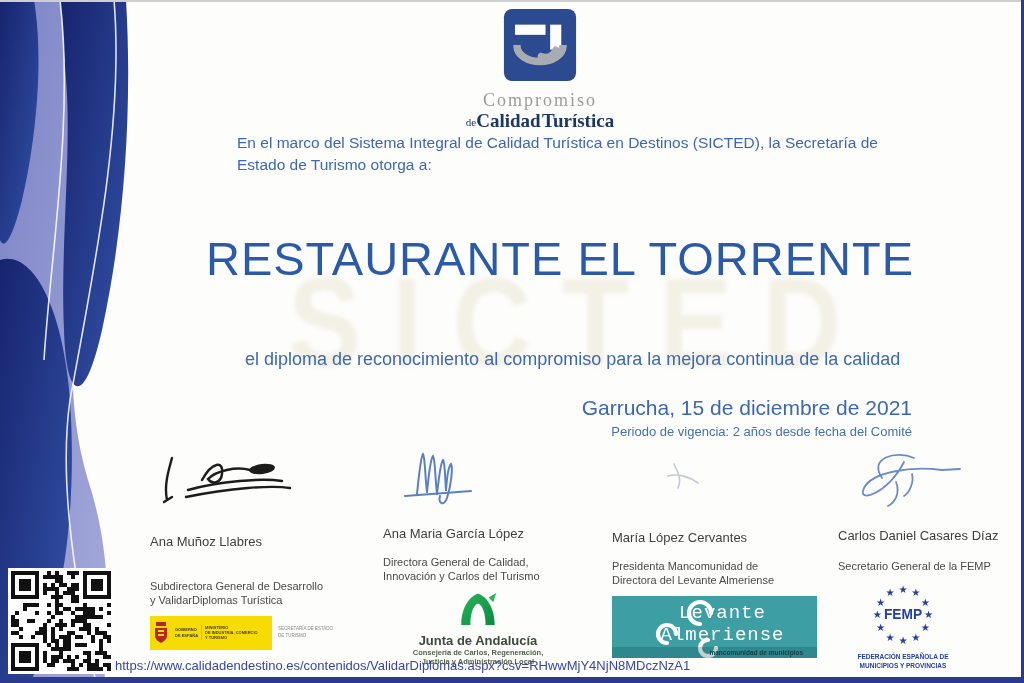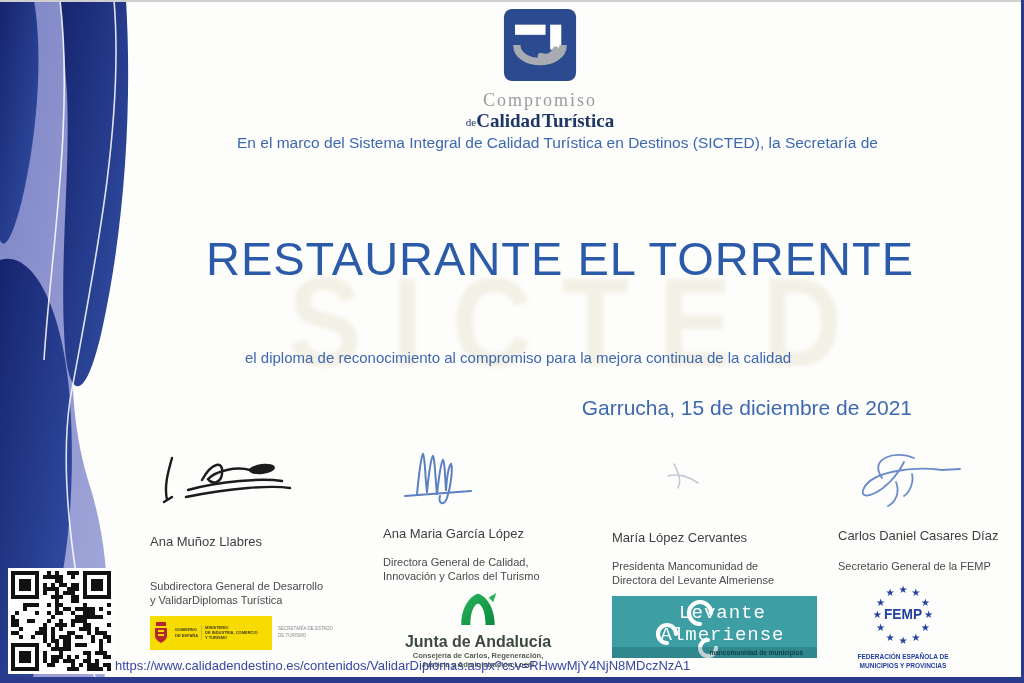--- a/index.html
+++ b/index.html
@@ -22,39 +22,39 @@
   .logo-wrap{left:420px;top:8px;width:240px;text-align:center;}
   .logo-square{display:inline-block;width:74px;height:74px;}
   .logo-compromiso{font-family:"Liberation Serif",serif;color:#9b9b9b;font-size:18px;letter-spacing:2px;margin-top:4px;}
   .logo-calidad{font-family:"Liberation Serif",serif;color:#1e3666;font-size:19px;font-weight:bold;word-spacing:-3px;margin-top:-1px;}
   .logo-calidad .de{font-size:11px;font-weight:normal;vertical-align:1px;}
 
   .intro{left:237px;top:132px;width:680px;color:#3d68af;font-size:15.5px;line-height:1.42;}
   .recipient{left:96px;top:231px;width:928px;text-align:center;color:#2b5aa8;font-size:47px;letter-spacing:1px;}
   .watermark{left:140px;top:258px;width:880px;text-align:center;color:rgba(205,190,140,.20);
              font-size:110px;font-weight:bold;letter-spacing:30px;transform:scaleY(1.15);filter:blur(2px);pointer-events:none;}
-  .diploma-line{left:245px;top:349px;width:700px;color:#3d68af;font-size:15px;}
+  .diploma-line{left:245px;top:349px;width:700px;color:#3d68af;font-size:18px;}
   .dateblock{right:112px;top:396px;width:420px;text-align:right;color:#3d68af;}
   .place-date{font-size:21px;}
   .validity{font-size:13px;margin-top:4px;color:#4272b4;}
 
   
   .sig-name{color:#3f3f3f;font-size:13px;}
   .sig-role{color:#4a4a4a;font-size:11px;line-height:1.3;}
 
   
   .gob-box{display:flex;align-items:stretch;}
   .gob-yellow{background:#f6dc00;width:122px;height:34px;display:flex;align-items:center;}
   .gob-col{font-size:4px;line-height:1.3;color:#4a3c20;font-weight:bold;padding:0 3px;border-left:1px solid #c9b65a;}
   .gob-col:first-of-type{border-left:none;}
   .gob-sec{font-size:4.5px;line-height:1.4;color:#8a8a8a;padding-left:6px;align-self:center;}
 
   
   .junta{text-align:center;}
-  .junta-name{font-size:16px;font-weight:bold;color:#3c4a3c;margin-top:1px;}
+  .junta-name{font-size:13px;font-weight:bold;color:#3c4a3c;margin-top:1px;}
   .junta-dept{font-size:7.5px;font-weight:bold;color:#55604f;line-height:1.25;}
 
   
   .levante{width:205px;height:62px;background:#3d9ea4;position:relative;overflow:hidden;}
   .levante-name{position:absolute;left:8px;bottom:12px;width:100%;color:#fff;
                 font-family:Liberation Mono, monospace;font-size:19px;letter-spacing:1px;text-align:center;}
   .levante-band{position:absolute;left:0;bottom:0;width:100%;height:11px;background:rgba(10,70,75,.25);}
   .levante-sub{position:absolute;right:14px;bottom:2px;font-size:6.5px;color:#0e3f44;font-weight:bold;}
 
   
@@ -308,30 +308,32 @@
         <path d="M57,45 q-5,11 -16,7" fill="none" stroke="#a8acb2" stroke-width="7" stroke-linecap="round"></path>
         <path d="M15,40 C15,64 65,64 65,40" fill="none" stroke="#a8acb2" stroke-width="8" stroke-linecap="butt"></path>
       </svg>
     </span>
     <div class="logo-compromiso">Compromiso</div>
     <div class="logo-calidad"><span class="de">de</span><span>Calidad Turística</span></div>
   </div>
 
   <div class="abs intro">
     <span>En el marco del Sistema Integral de Calidad Turística en Destinos (SICTED), la Secretaría de</span><br>
+    <span>Estado de Turismo otorga a:</span>
   </div>
 
   <div class="abs watermark">SICTED</div>
 
   <div class="abs recipient">RESTAURANTE EL TORRENTE</div>
 
   <div class="abs diploma-line">el diploma de reconocimiento al compromiso para la mejora continua de la calidad</div>
 
   <div class="abs dateblock">
     <div class="place-date">Garrucha, 15 de diciembre de 2021</div>
+    <div class="validity">Periodo de vigencia: 2 años desde fecha del Comité</div>
   </div>
 
   <div class="abs" style="left:150px;top:450px;width:225px;">
     <svg width="170" height="70" viewBox="0 0 170 70">
       <g fill="none" stroke="#1c1c1c" stroke-width="2.4" stroke-linecap="round">
         <path d="M22,8 C18,22 14,36 17,50 M14,52 l8,-5"></path>
         <path d="M52,30 C62,12 74,10 72,24 C71,33 62,35 58,29 C66,21 86,16 100,20"></path>
         <path d="M38,40 C70,31 112,28 132,31"></path>
         <path d="M36,47 C80,38 122,35 140,38"></path>
       </g>

